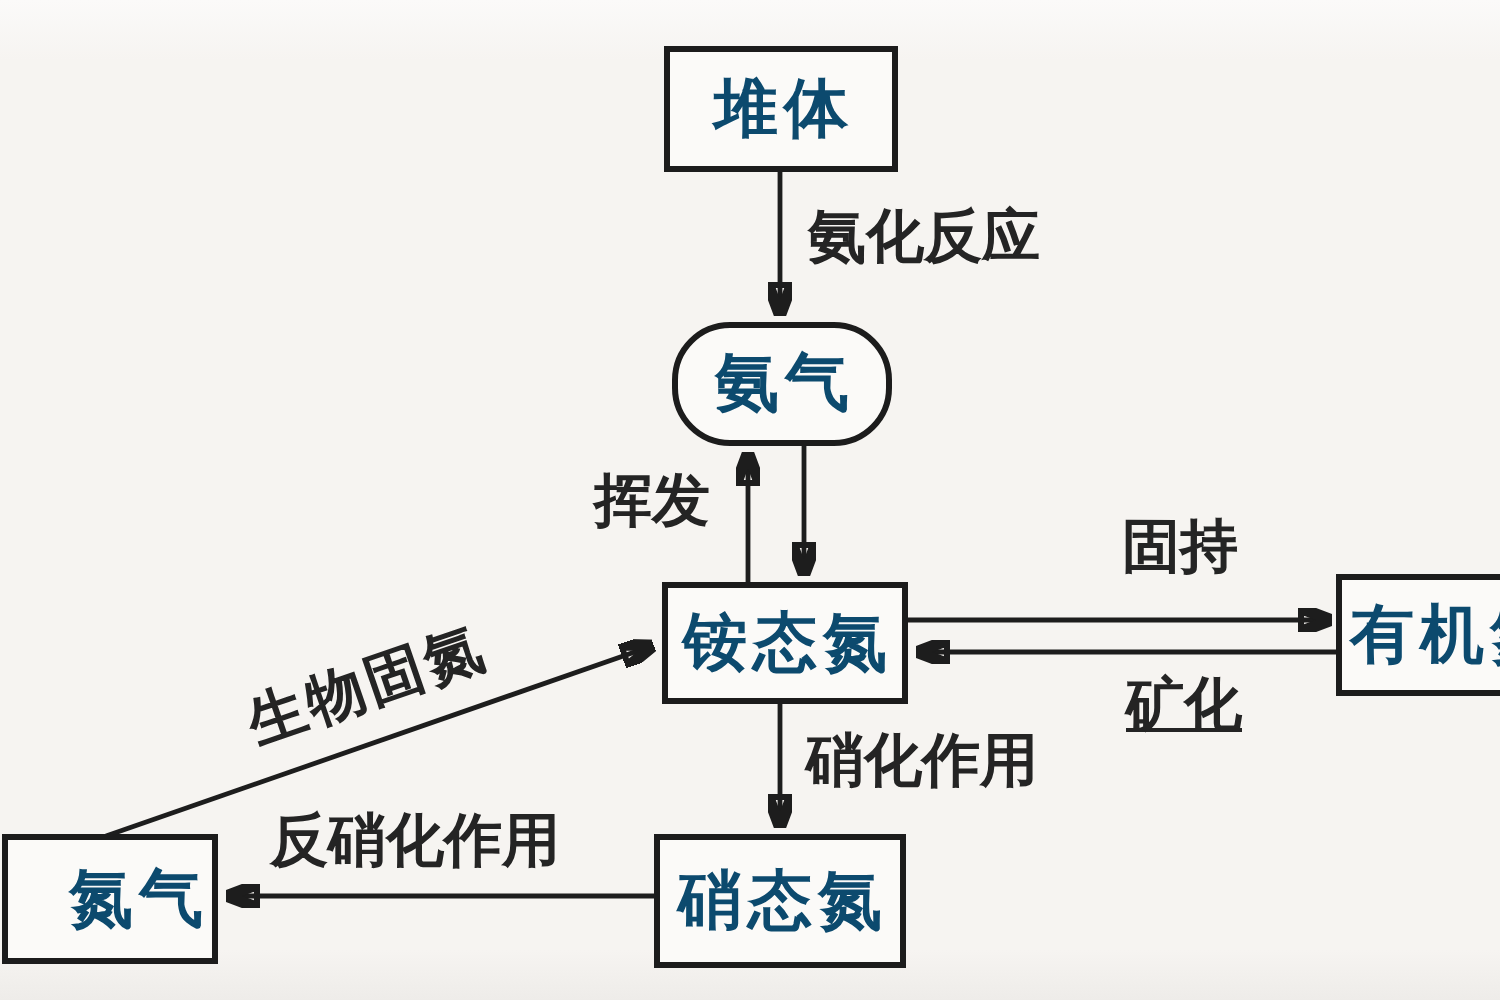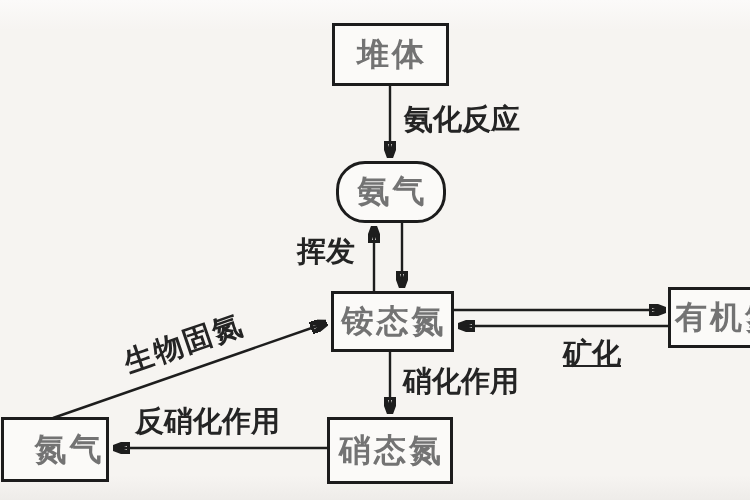--- a/index.html
+++ b/index.html
@@ -31,21 +31,21 @@
   .node {
     position: absolute;
     box-sizing: border-box;
     background: #fbfaf8;
     border: 3px solid #1c1c1c;
     display: flex;
     align-items: center;
     justify-content: center;
     font-size: 32px;
     font-weight: bold;
-    color: #737373;
+    color: #0c4a6e;
     letter-spacing: 3px;
     white-space: nowrap;
     text-indent: 3px;
   }
   .elabel {
     position: absolute;
     font-size: 29px;
     font-weight: bold;
     color: #242424;
     white-space: nowrap;
@@ -102,20 +102,21 @@
 
   <div class="node" id="node-n2">氮气</div>
 
   <div class="node" id="node-nitrate">硝态氮</div>
 
   <div class="elabel" id="lbl-ammonification">氨化反应</div>
 
   <div class="elabel" id="lbl-volatilization">挥发</div>
 
 
+  <div class="elabel" id="lbl-immobilization">固持</div>
 
   <div class="elabel" id="lbl-mineralization">矿化</div>
 
   <div class="elabel" id="lbl-nitrification">硝化作用</div>
 
   <div class="elabel" id="lbl-denitrification">反硝化作用</div>
 
   <div class="elabel" id="lbl-biofixation">生物固氮</div>
 
 </div>

